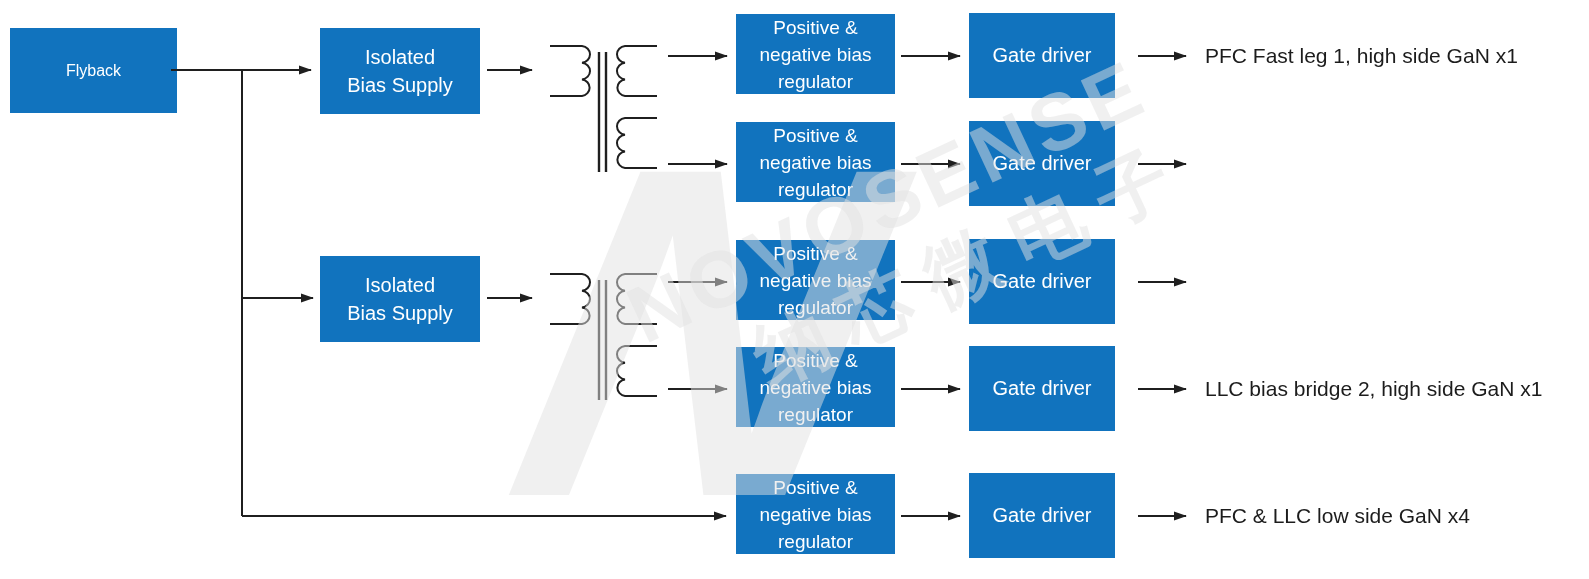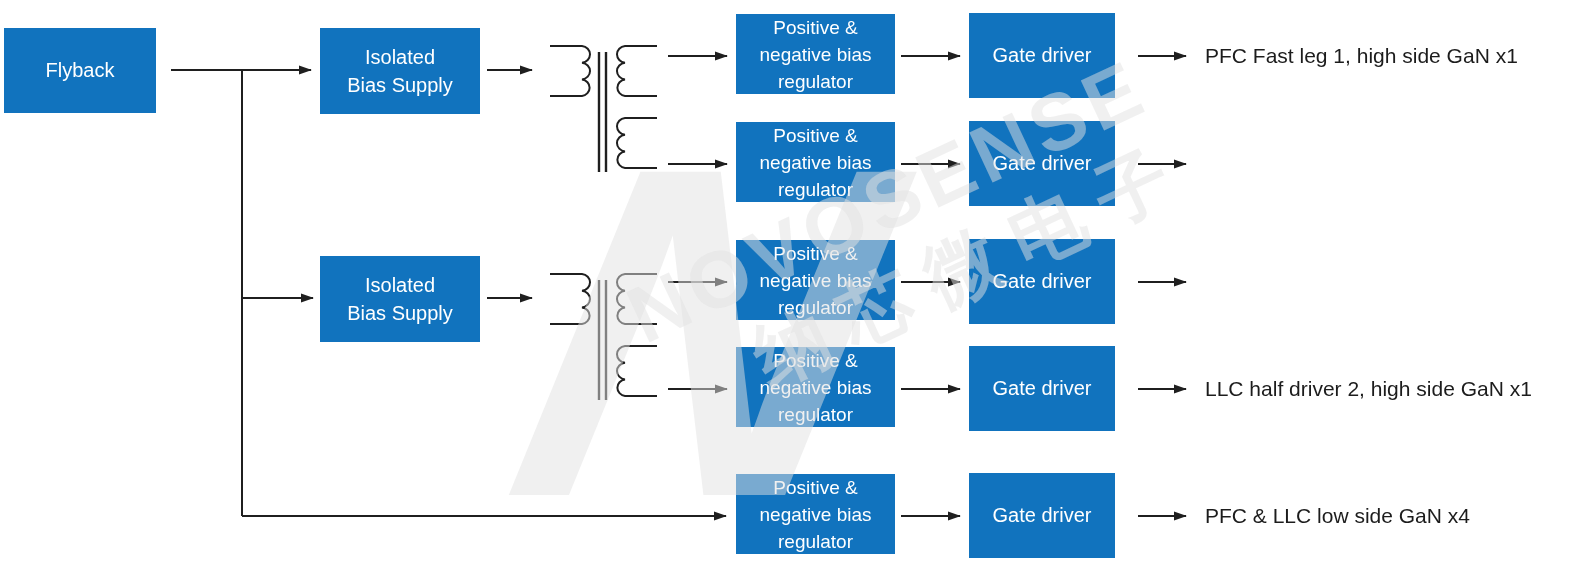--- a/index.html
+++ b/index.html
@@ -12,21 +12,21 @@
   .wires .line{stroke:var(--line-color,#1f1f1f);stroke-width:2;fill:none;}
   .wires .coil{stroke:var(--line-color,#2a2a2a);stroke-width:2;fill:none;}
   .wires .core{stroke:var(--line-color,#2a2a2a);stroke-width:2.4;fill:none;}
   .wires .ah{fill:var(--line-color,#1f1f1f);}
   
   .box{
     position:absolute;z-index:1;background:var(--box-blue,#1173BE);color:#ffffff;
     display:flex;align-items:center;justify-content:center;text-align:center;
     white-space:pre-line;
   }
-  .flyback{left:4px;top:28px;width:152px;height:85px;font-size:20px;}
+  .flyback{left:10px;top:28px;width:167px;height:85px;font-size:16px;}
   .ibs{left:320px;width:160px;height:86px;font-size:20px;line-height:28px;}
   .ibs1{top:28px;}
   .ibs2{top:256px;}
   .reg{left:736px;width:159px;height:80px;font-size:19px;line-height:27px;}
   .reg1{top:14px;}  .reg2{top:122px;} .reg3{top:240px;} .reg4{top:347px;} .reg5{top:474px;}
   .gate{left:969px;width:146px;height:85px;font-size:20px;}
   .gate1{top:13px;} .gate2{top:121px;} .gate3{top:239px;} .gate4{top:346px;} .gate5{top:473px;}
   
   .out{
     position:absolute;left:1205px;z-index:1;height:28px;line-height:28px;
@@ -131,21 +131,21 @@
 negative bias
 regulator</div>
 
   <div class="box gate gate1">Gate driver</div>
   <div class="box gate gate2">Gate driver</div>
   <div class="box gate gate3">Gate driver</div>
   <div class="box gate gate4">Gate driver</div>
   <div class="box gate gate5">Gate driver</div>
 
   <div class="out out1">PFC Fast leg 1, high side GaN x1</div>
-  <div class="out out4">LLC half driver 2, high side GaN x1</div>
+  <div class="out out4">LLC bias bridge 2, high side GaN x1</div>
   <div class="out out5">PFC &amp; LLC low side GaN x4</div>
 
   <div class="watermark">
     <div class="wm-logo">N</div>
     <div class="wm-text">
       <div class="wm-l1">NOVOSENSE</div>
       <div class="wm-l2">纳芯微电子</div>
     </div>
   </div>
 

